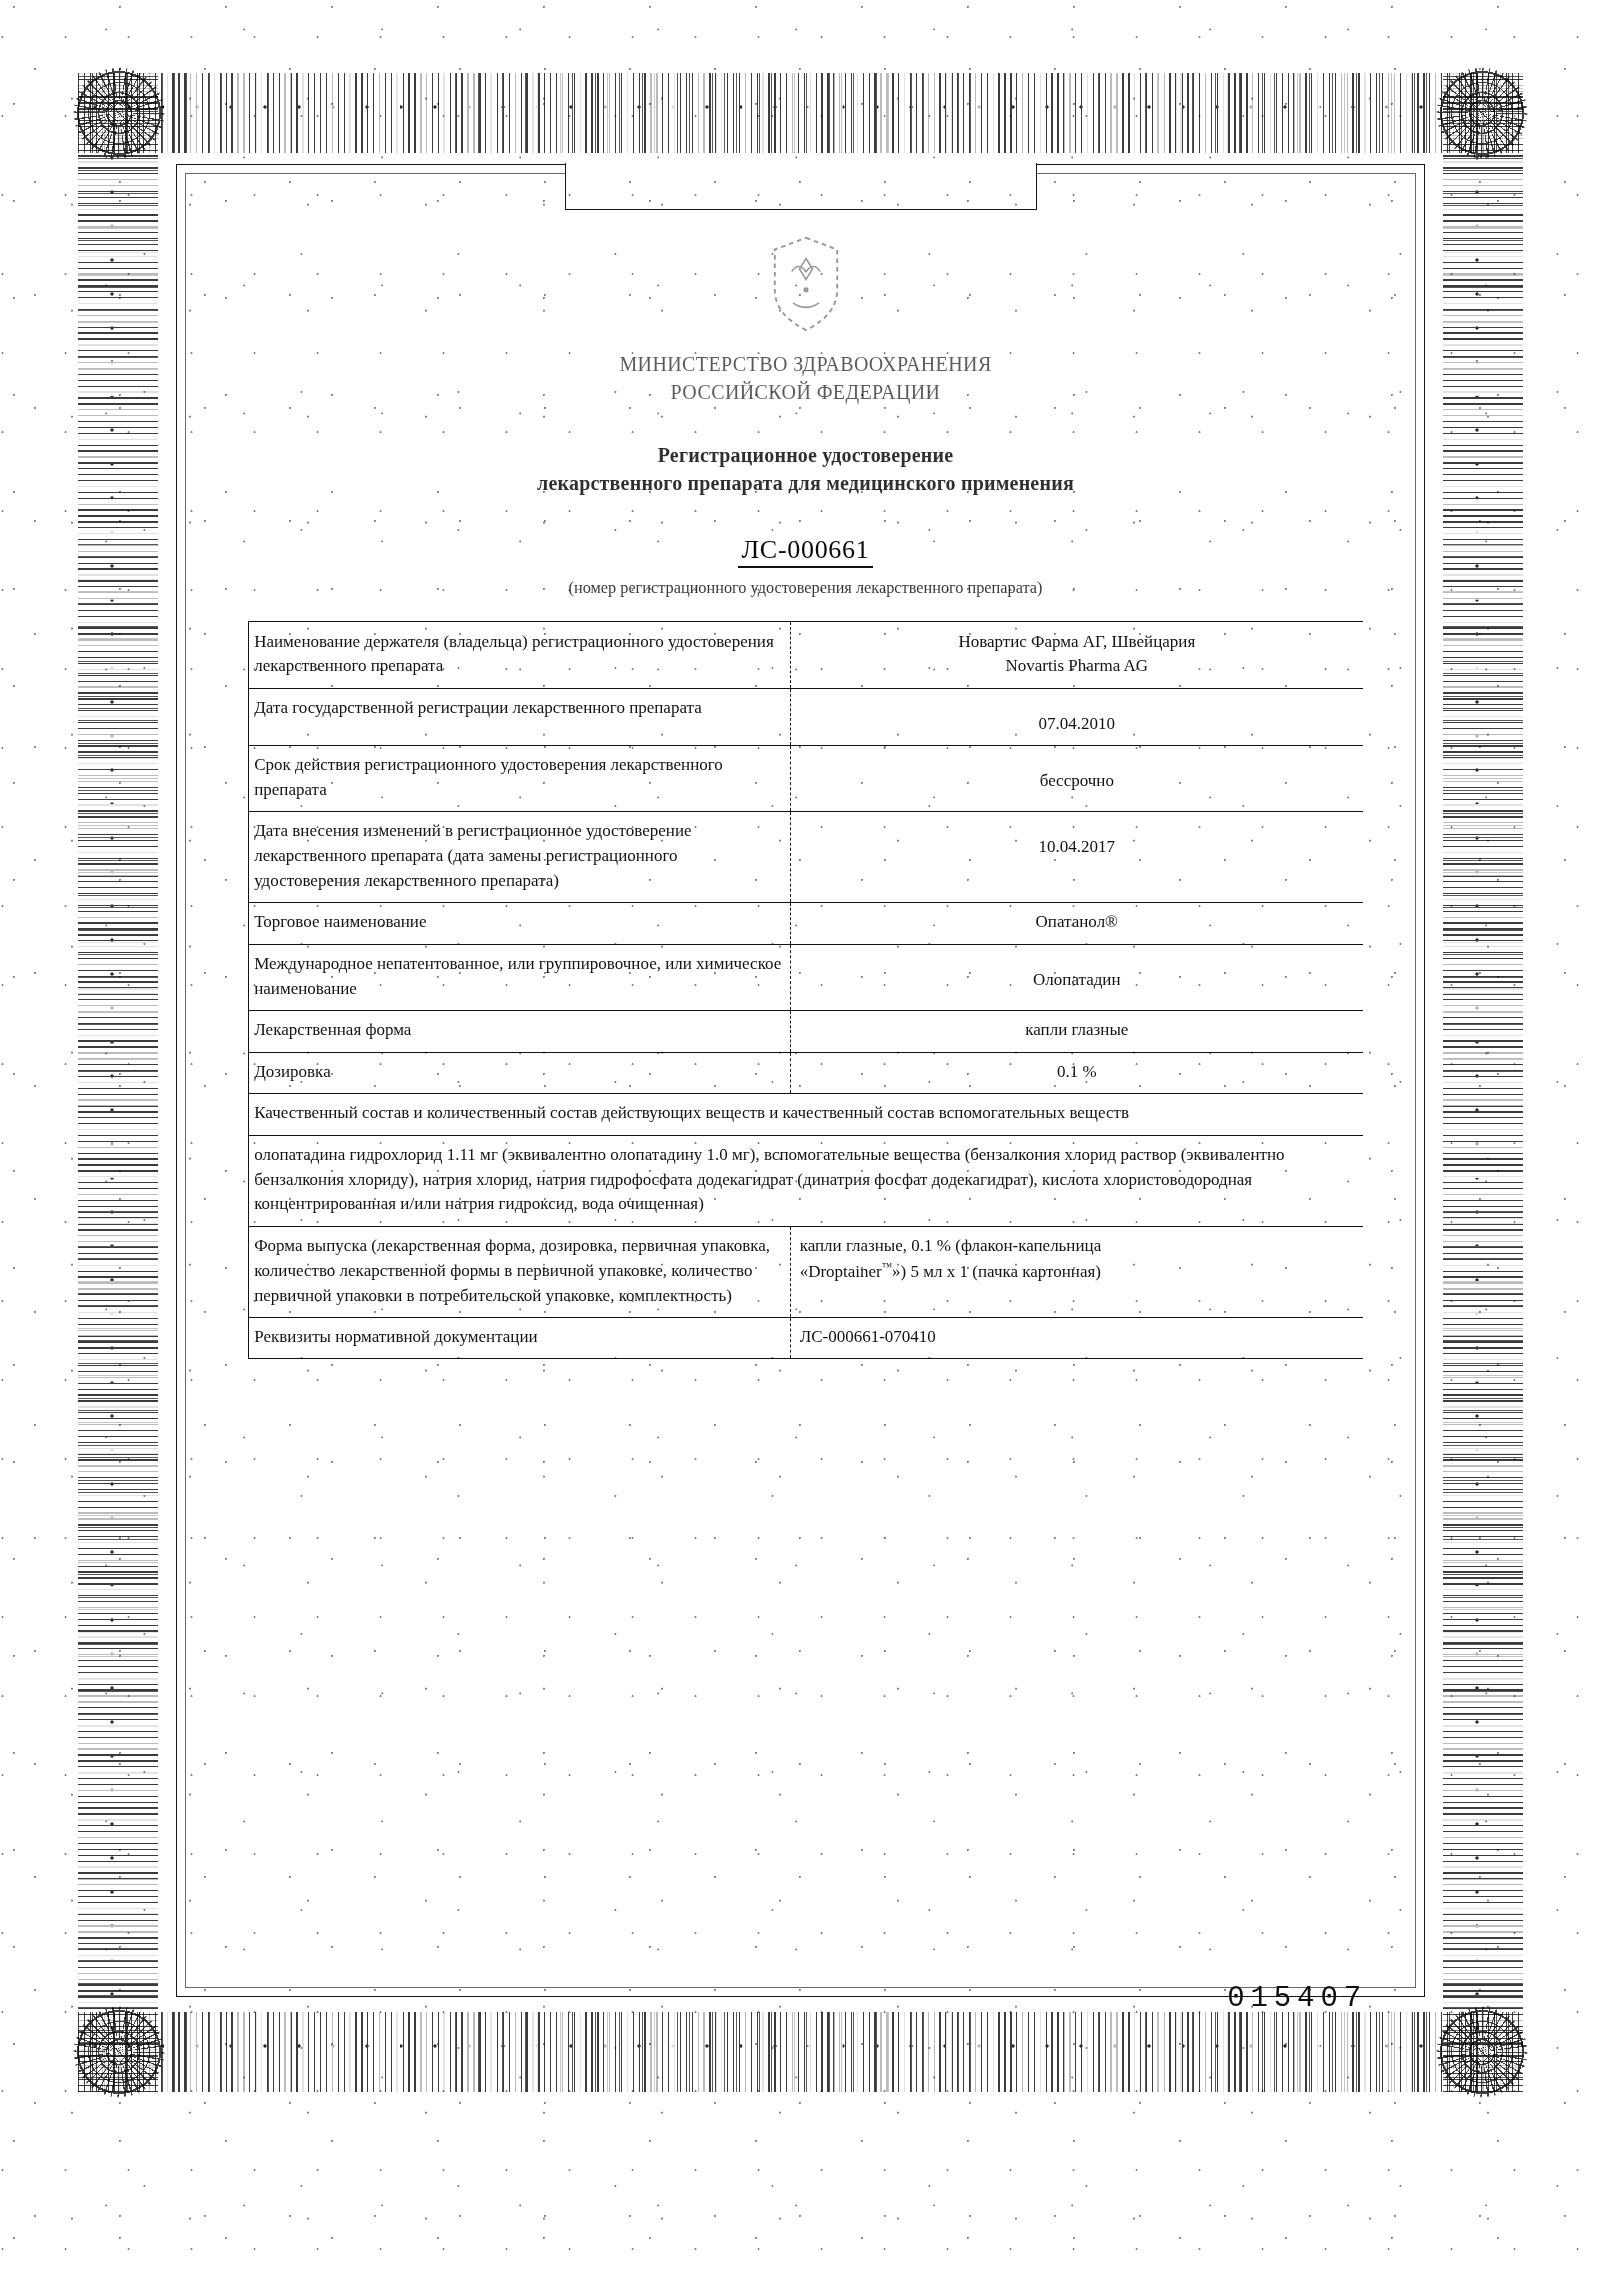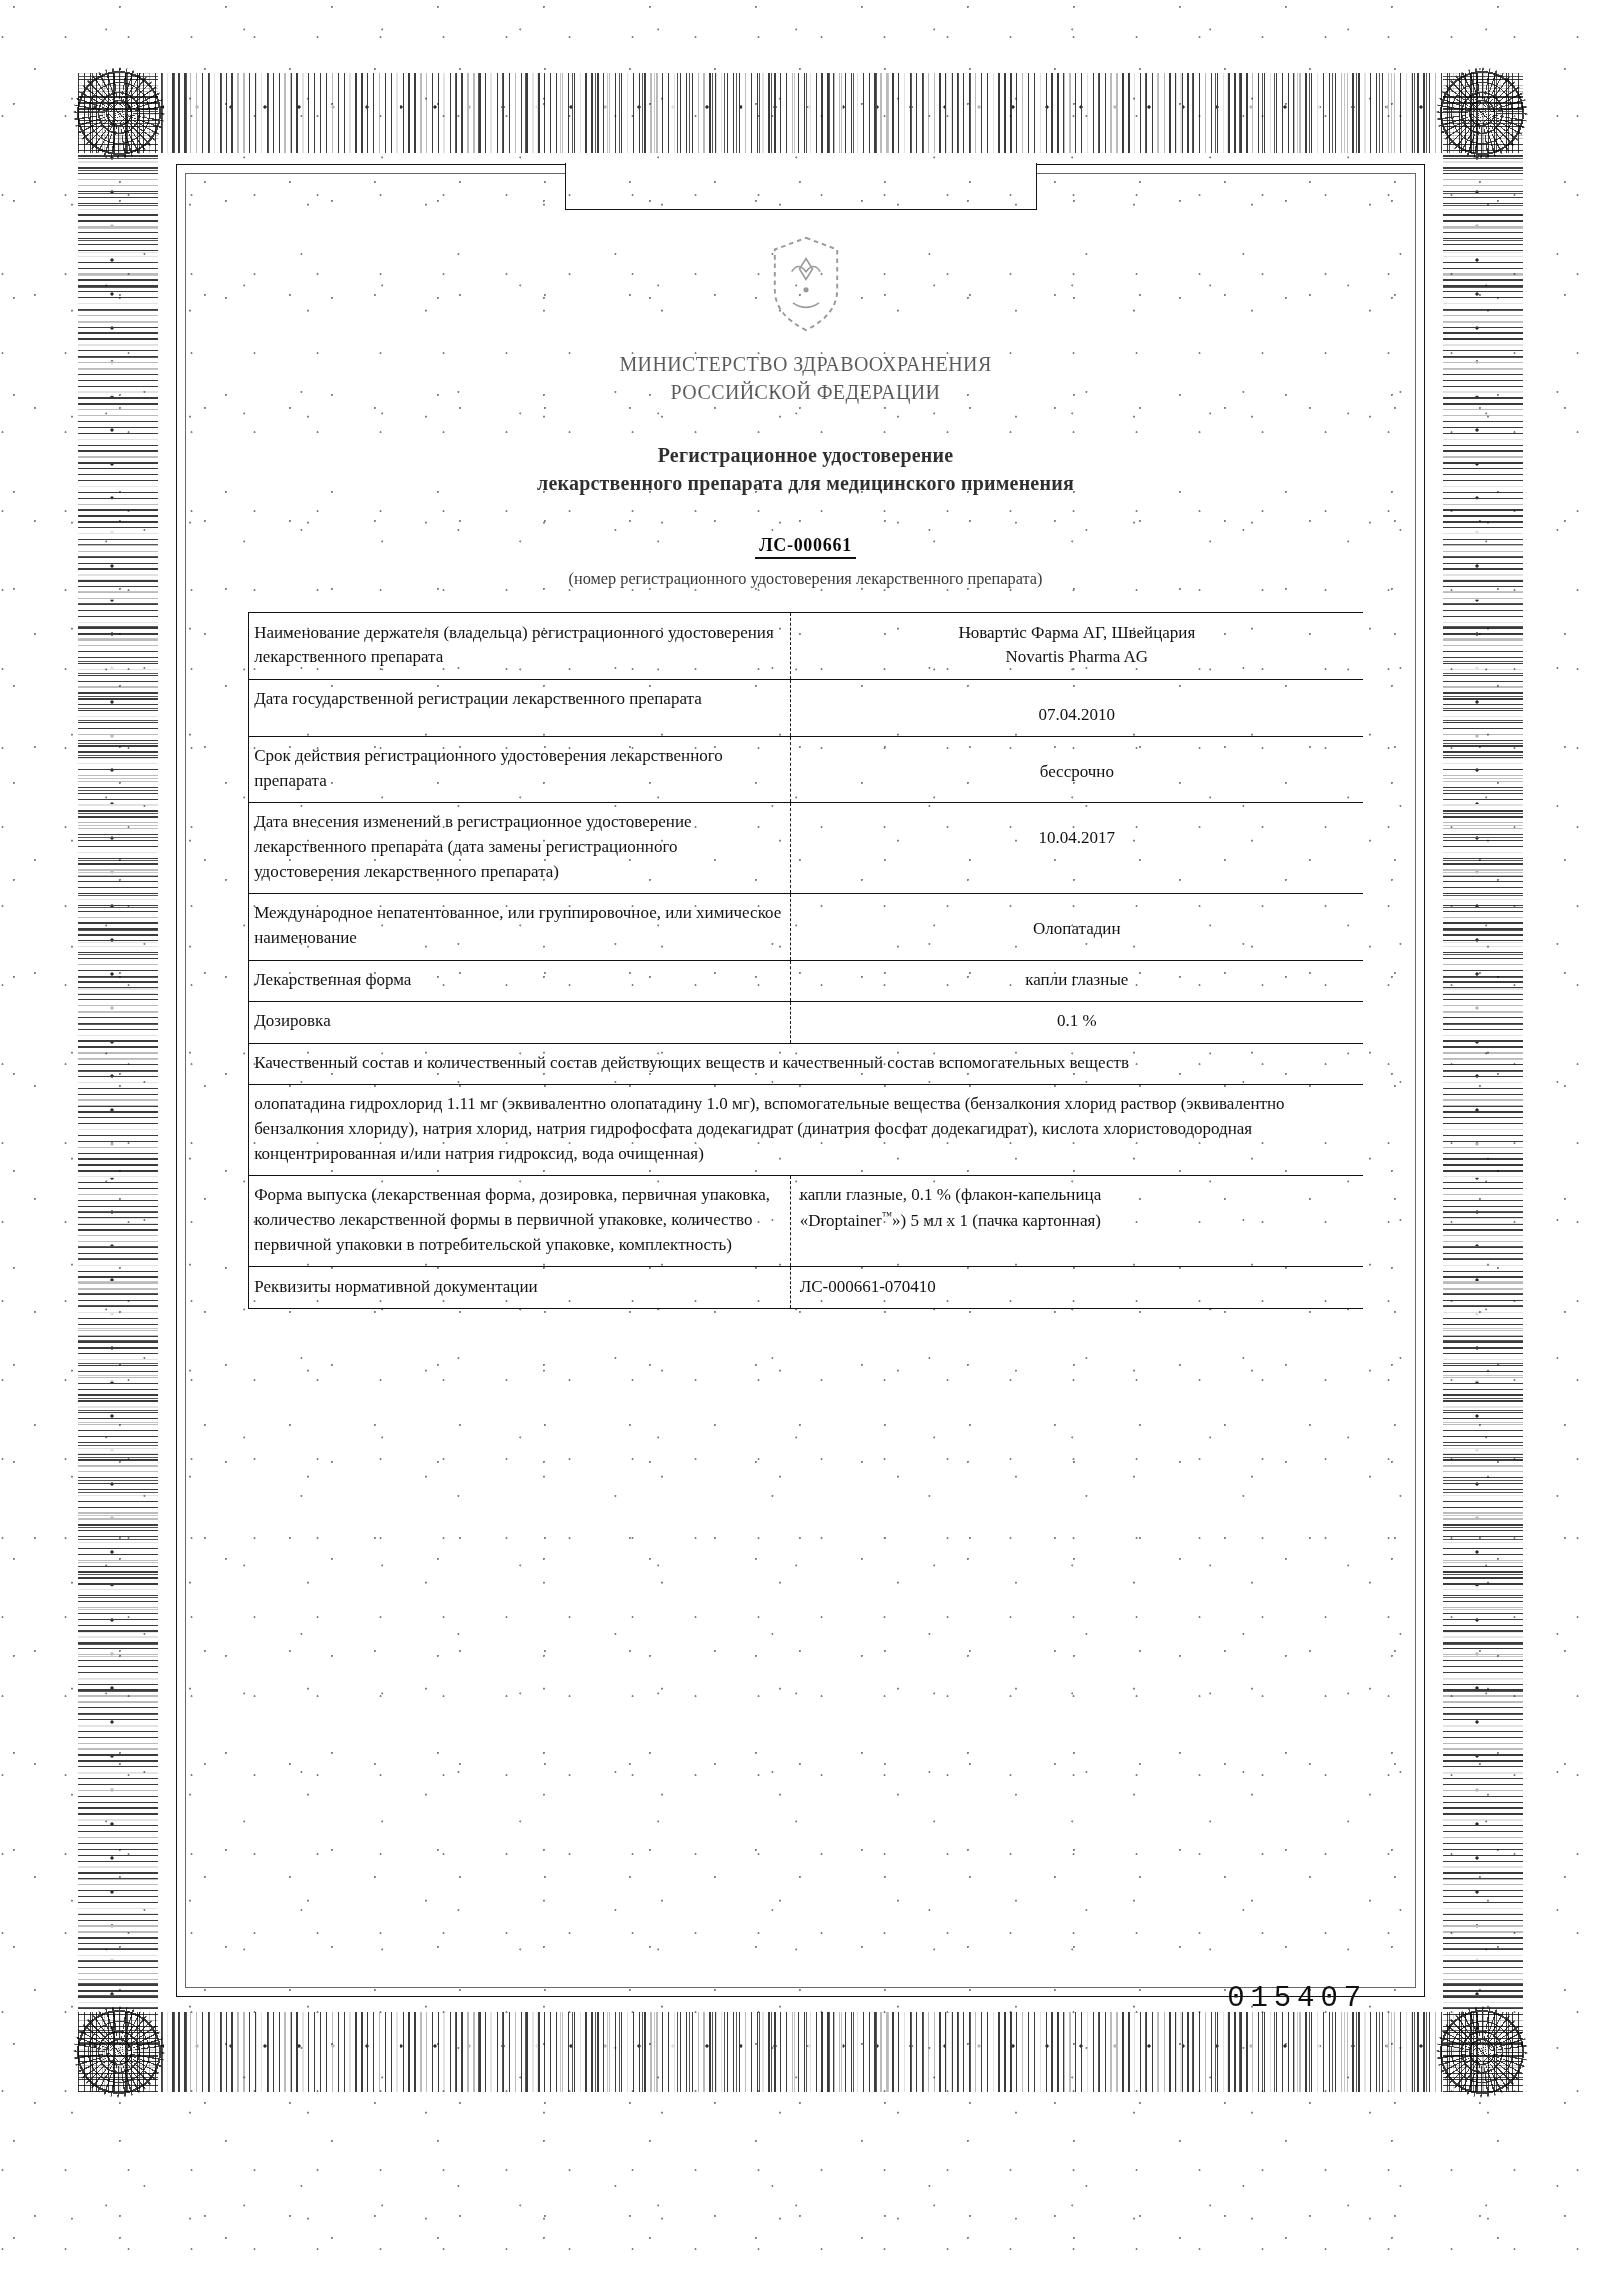--- a/index.html
+++ b/index.html
@@ -107,21 +107,21 @@
     color:#1c1c1c;opacity:.72;font-weight:400;
   }
 
   .doc-title{
     text-align:center;margin-top:34px;font-size:20px;font-weight:700;
     line-height:1.42;letter-spacing:0.2px;color:#0d0d0d;opacity:.86;
   }
   .doc-title .l2{white-space:nowrap;}
 
   .reg-number{
-    text-align:center;margin-top:37px;font-size:18px;font-weight:700;
+    text-align:center;margin-top:37px;font-size:26px;font-weight:400;
     letter-spacing:0.7px;
   }
   .reg-number span{
     border-bottom:2.6px solid #111;padding:0 3.9px 1.3px 3.9px;display:inline-block;
   }
   .reg-caption{
     text-align:center;margin-top:10px;font-size:16.3px;color:#1a1a1a;opacity:.88;
   }
 
   
@@ -237,20 +237,24 @@
       </tr>
 
       <tr>
         <td class="k">Дата внесения изменений в регистрационное удостоверение лекарственного препарата (дата замены регистрационного удостоверения лекарственного препарата)</td>
         <td class="v">
           <span class="mid">10.04.2017</span>
         </td>
       </tr>
 
 
+      <tr>
+        <td class="k">Торговое наименование</td>
+        <td class="v">Опатанол®</td>
+      </tr>
 
       <tr>
         <td class="k">Международное непатентованное, или группировочное, или химическое наименование</td>
         <td class="v">
           <span class="mid">Олопатадин</span>
         </td>
       </tr>
 
       <tr>
         <td class="k">Лекарственная форма</td>

